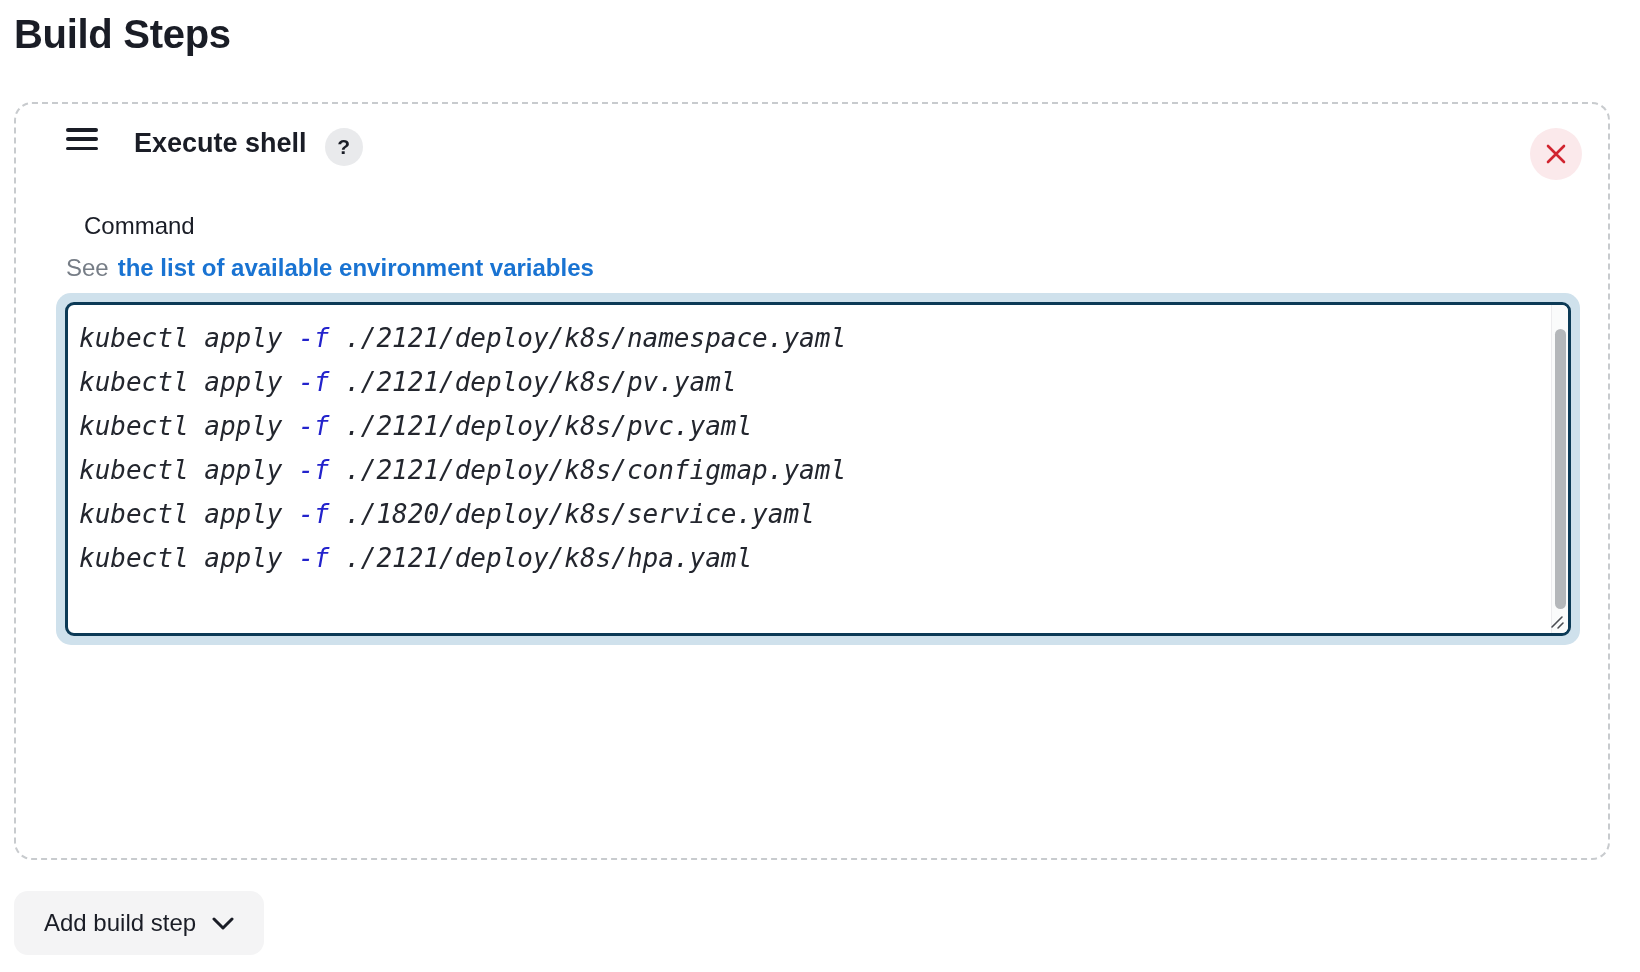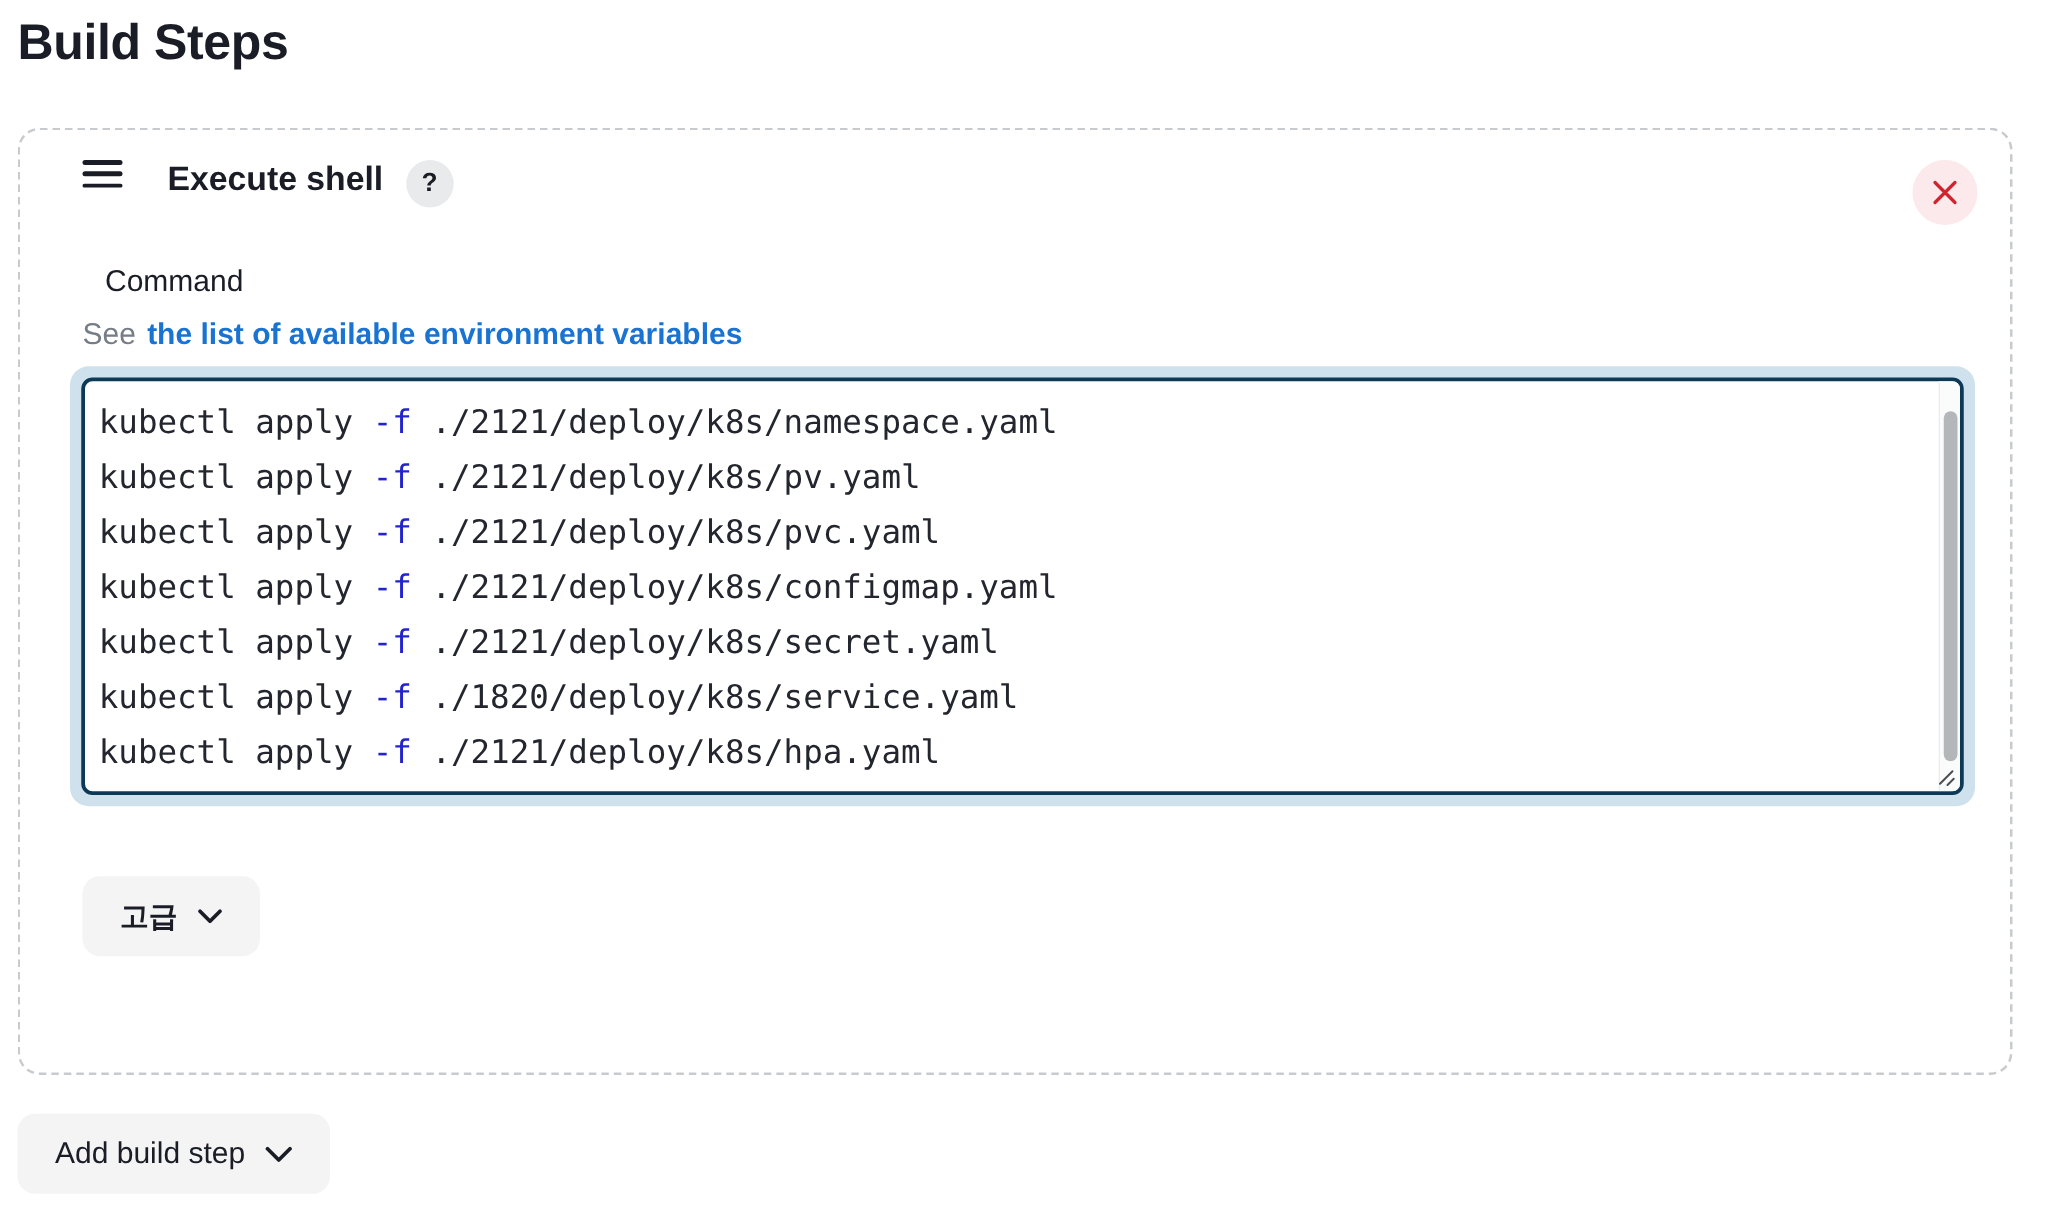--- a/index.html
+++ b/index.html
@@ -114,20 +114,21 @@
     overflow:hidden;
   }
   .code-content{
     padding:11px 24px 11px 11px;
     font-family:"DejaVu Sans Mono","Liberation Mono",monospace;
     font-size:26px;
     line-height:44px;
     color:#23262e;
     cursor:text;
     height:100%;
+    font-style:italic;
   }
   .code-line{white-space:pre;}
   .code-flag{color:var(--flag-blue);}
   .scrollbar-track{
     position:absolute;
     top:0;right:0;bottom:0;
     width:17px;
     background:var(--scroll-track);
     border-left:1px solid #ececee;
   }
@@ -206,43 +207,34 @@
     <span class="see-prefix">See</span><a class="env-link">the list of available environment variables</a>
   </div>
 
   <div class="editor-ring">
     <div class="code-box">
       <div class="code-content">
           <div class="code-line"><span>kubectl apply </span><span class="code-flag">-f</span><span> ./2121/deploy/k8s/namespace.yaml</span></div>
           <div class="code-line"><span>kubectl apply </span><span class="code-flag">-f</span><span> ./2121/deploy/k8s/pv.yaml</span></div>
           <div class="code-line"><span>kubectl apply </span><span class="code-flag">-f</span><span> ./2121/deploy/k8s/pvc.yaml</span></div>
           <div class="code-line"><span>kubectl apply </span><span class="code-flag">-f</span><span> ./2121/deploy/k8s/configmap.yaml</span></div>
-          <div class="code-line"><span>kubectl apply </span><span class="code-flag">-f</span><span> ./2121/deploy/k8s/secret.yaml</span></div>
           <div class="code-line"><span>kubectl apply </span><span class="code-flag">-f</span><span> ./1820/deploy/k8s/service.yaml</span></div>
           <div class="code-line"><span>kubectl apply </span><span class="code-flag">-f</span><span> ./2121/deploy/k8s/hpa.yaml</span></div>
         </div>
       <div class="scrollbar-track">
         <div class="scrollbar-thumb"></div>
       </div>
       <div class="resize-grip">
         <svg width="20" height="20" viewBox="0 0 20 20">
           <path d="M16 6 L6 16 M17 12 L12 17" stroke="#4a4d52" stroke-width="1.6" stroke-linecap="round" fill="none"></path>
         </svg>
       </div>
     </div>
   </div>
 
-  <button class="pill-button advanced-button">
-    <span>고급</span>
-    <span class="chevron-icon">
-      <svg width="20" height="12" viewBox="0 0 20 12">
-        <polyline points="2,2 10,10 18,2" stroke="#1a1d26" stroke-width="3" stroke-linecap="round" stroke-linejoin="round" fill="none"></polyline>
-      </svg>
-    </span>
-  </button>
 
 </section>
 
 <button class="pill-button add-step-button">
   <span>Add build step</span>
   <span class="chevron-icon">
     <svg width="22" height="13" viewBox="0 0 22 13">
       <polyline points="2,2 11,11 20,2" stroke="#1a1d26" stroke-width="3" stroke-linecap="round" stroke-linejoin="round" fill="none"></polyline>
     </svg>
   </span>

